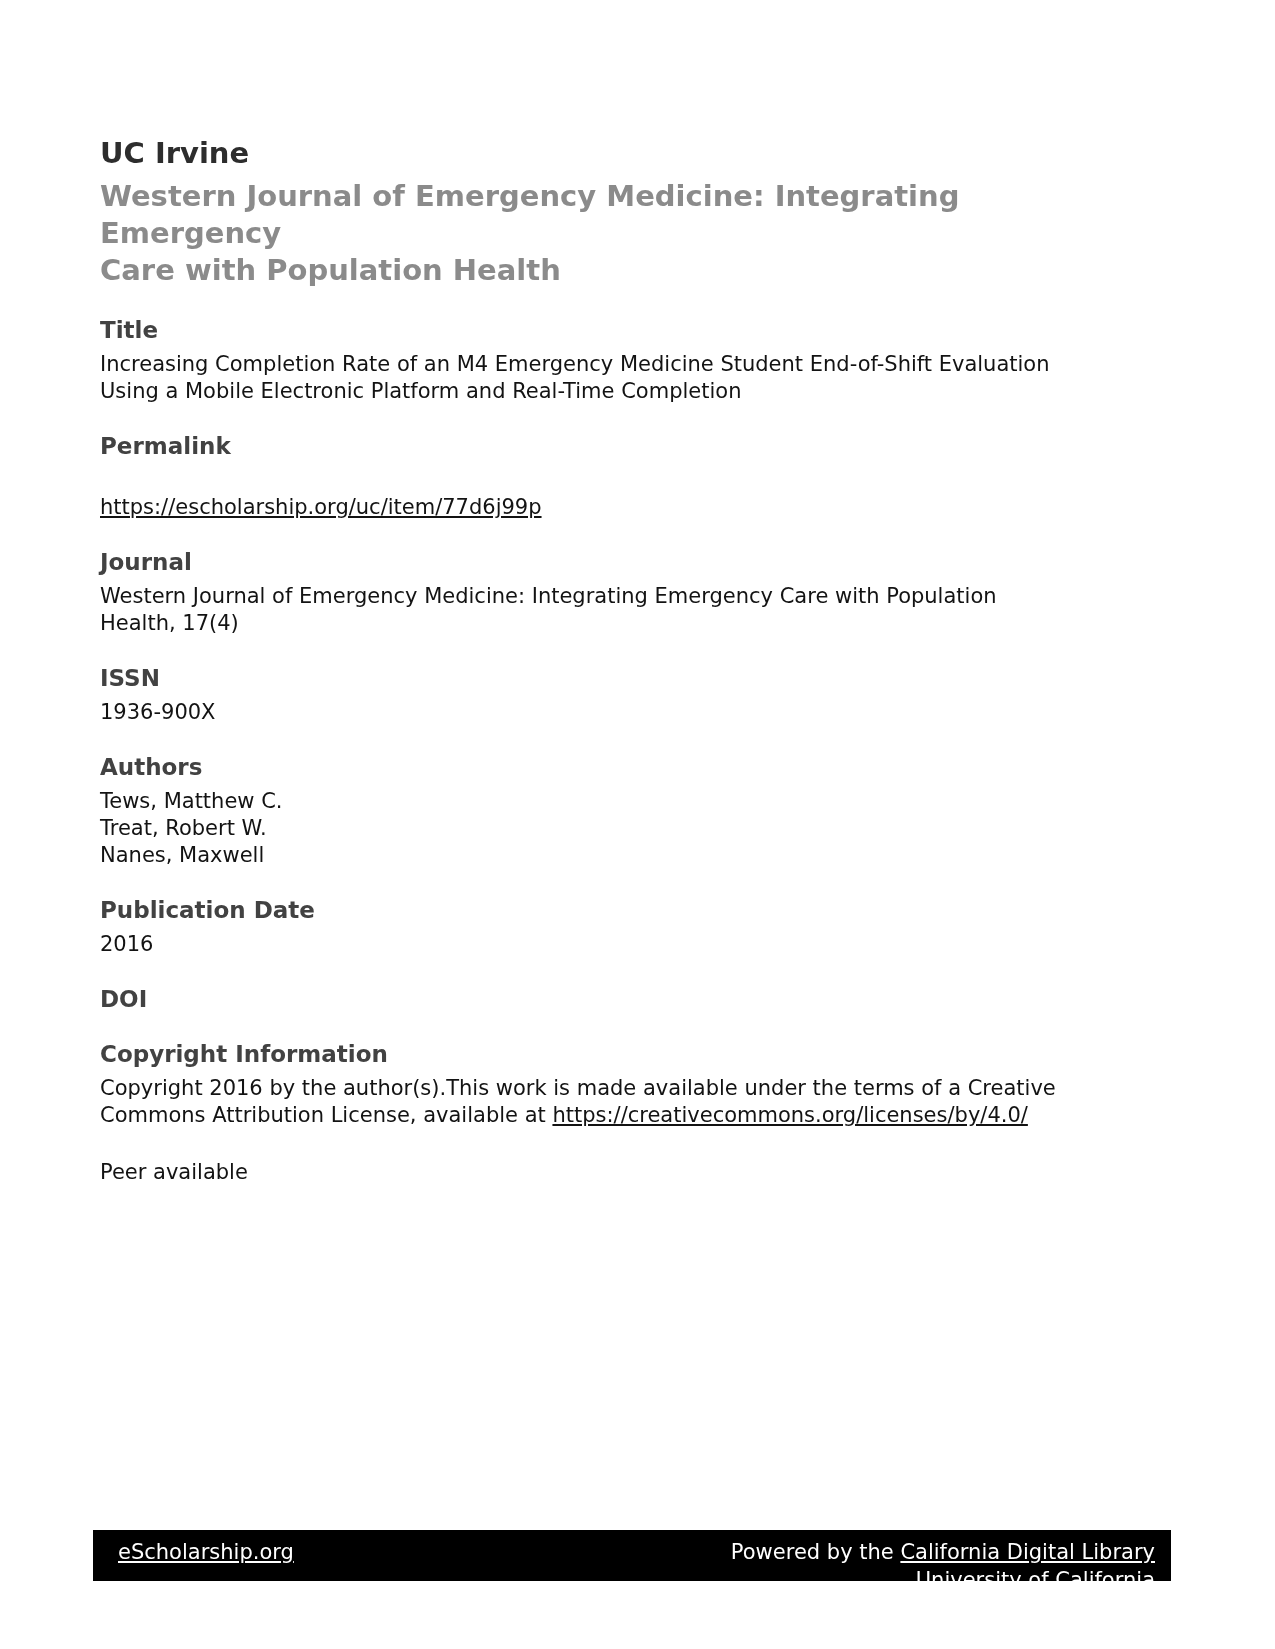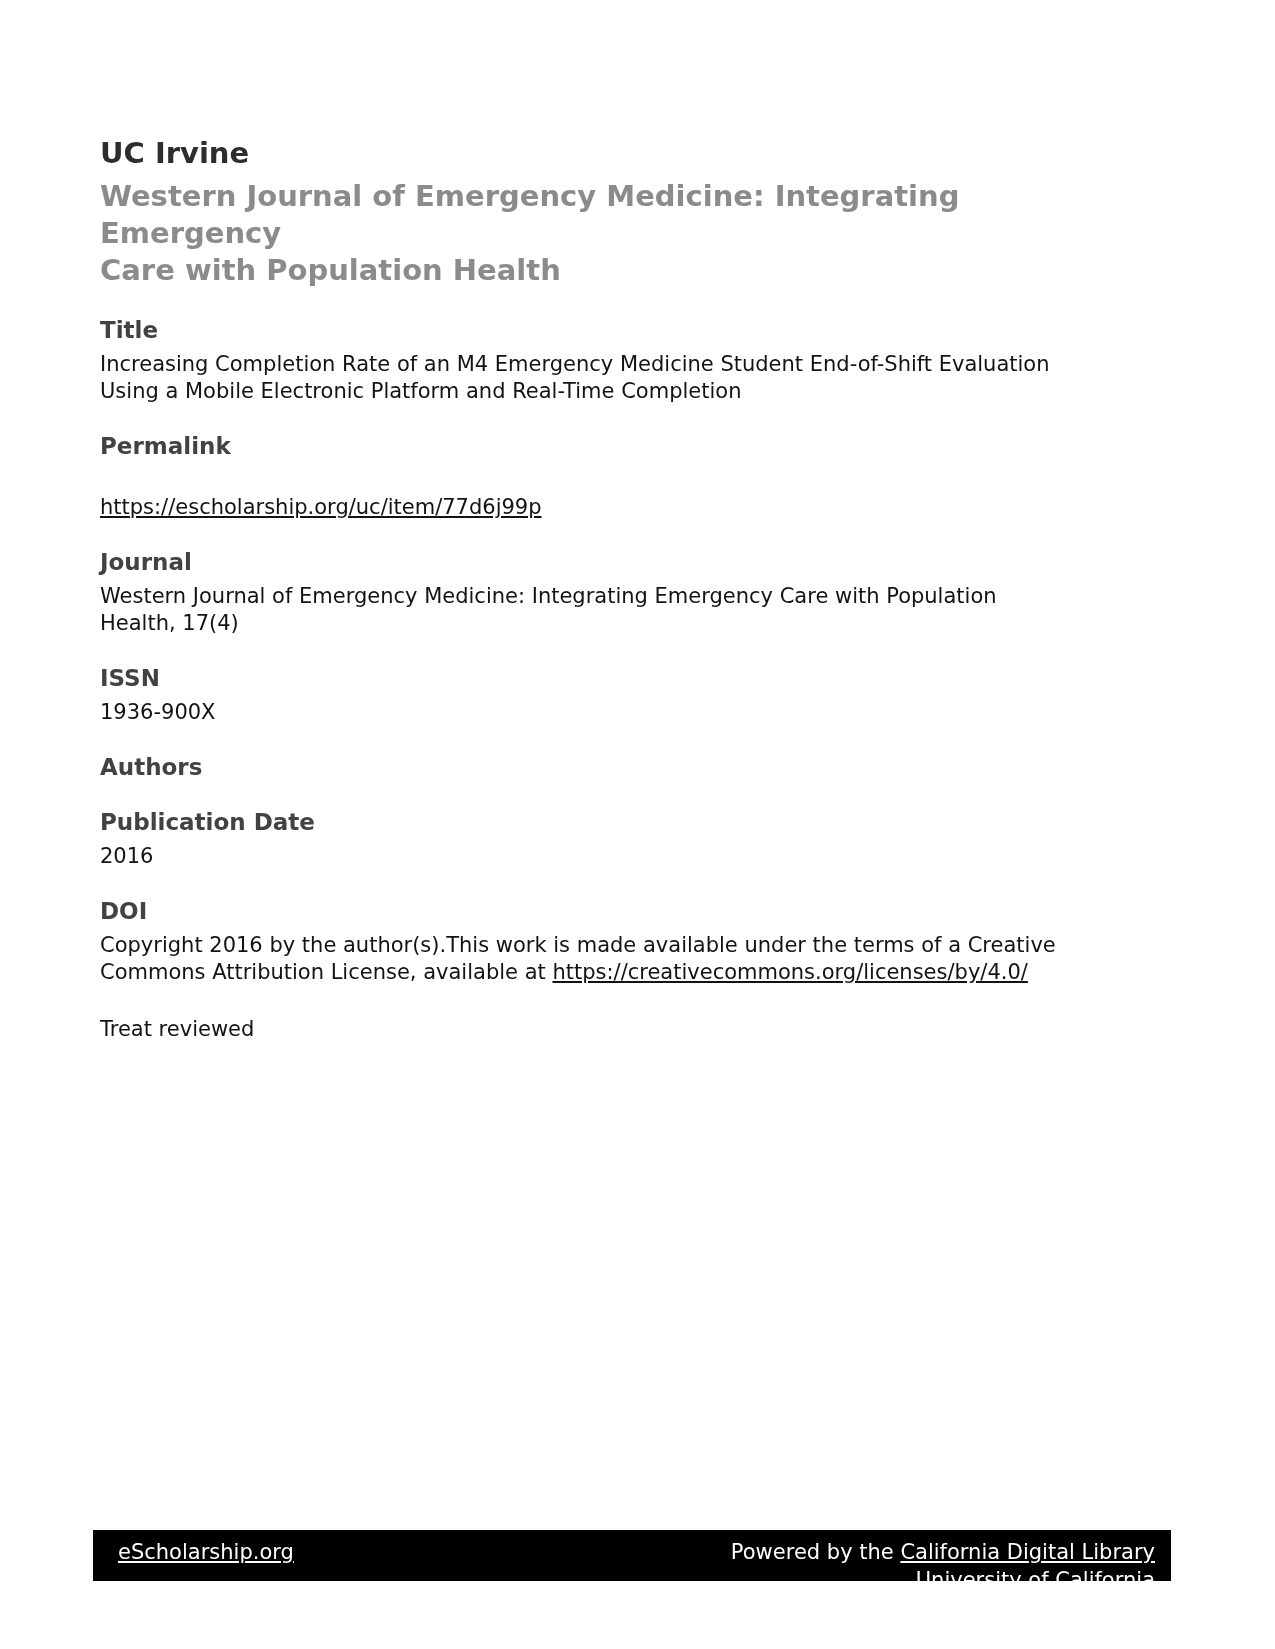--- a/index.html
+++ b/index.html
@@ -97,30 +97,34 @@
   </div>
 
   <div class="section-heading">Journal</div>
   <div class="section-body">Western Journal of Emergency Medicine: Integrating Emergency Care with Population
 Health, 17(4)</div>
 
   <div class="section-heading">ISSN</div>
   <div class="section-body">1936-900X</div>
 
   <div class="section-heading">Authors</div>
+  <div class="section-body">Tews, Matthew C.
+Treat, Robert W.
+Nanes, Maxwell</div>
 
   <div class="section-heading">Publication Date</div>
   <div class="section-body">2016</div>
 
   <div class="section-heading">DOI</div>
 
+  <div class="section-heading">Copyright Information</div>
   <div class="section-body"><span>Copyright 2016 by the author(s).This work is made available under the terms of a Creative
 Commons Attribution License, available at </span><a class="doc-link" href="#">https://creativecommons.org/licenses/by/4.0/</a></div>
 
-  <div class="peer-reviewed">Treat reviewed</div>
+  <div class="peer-reviewed">Peer available</div>
 
 </div>
 
 <div class="footer">
   <div>
     <a href="#">eScholarship.org</a>
   </div>
   <div class="footer-right">
     <div><span>Powered by the </span><a href="#">California Digital Library</a></div>
     <div>University of California</div>

